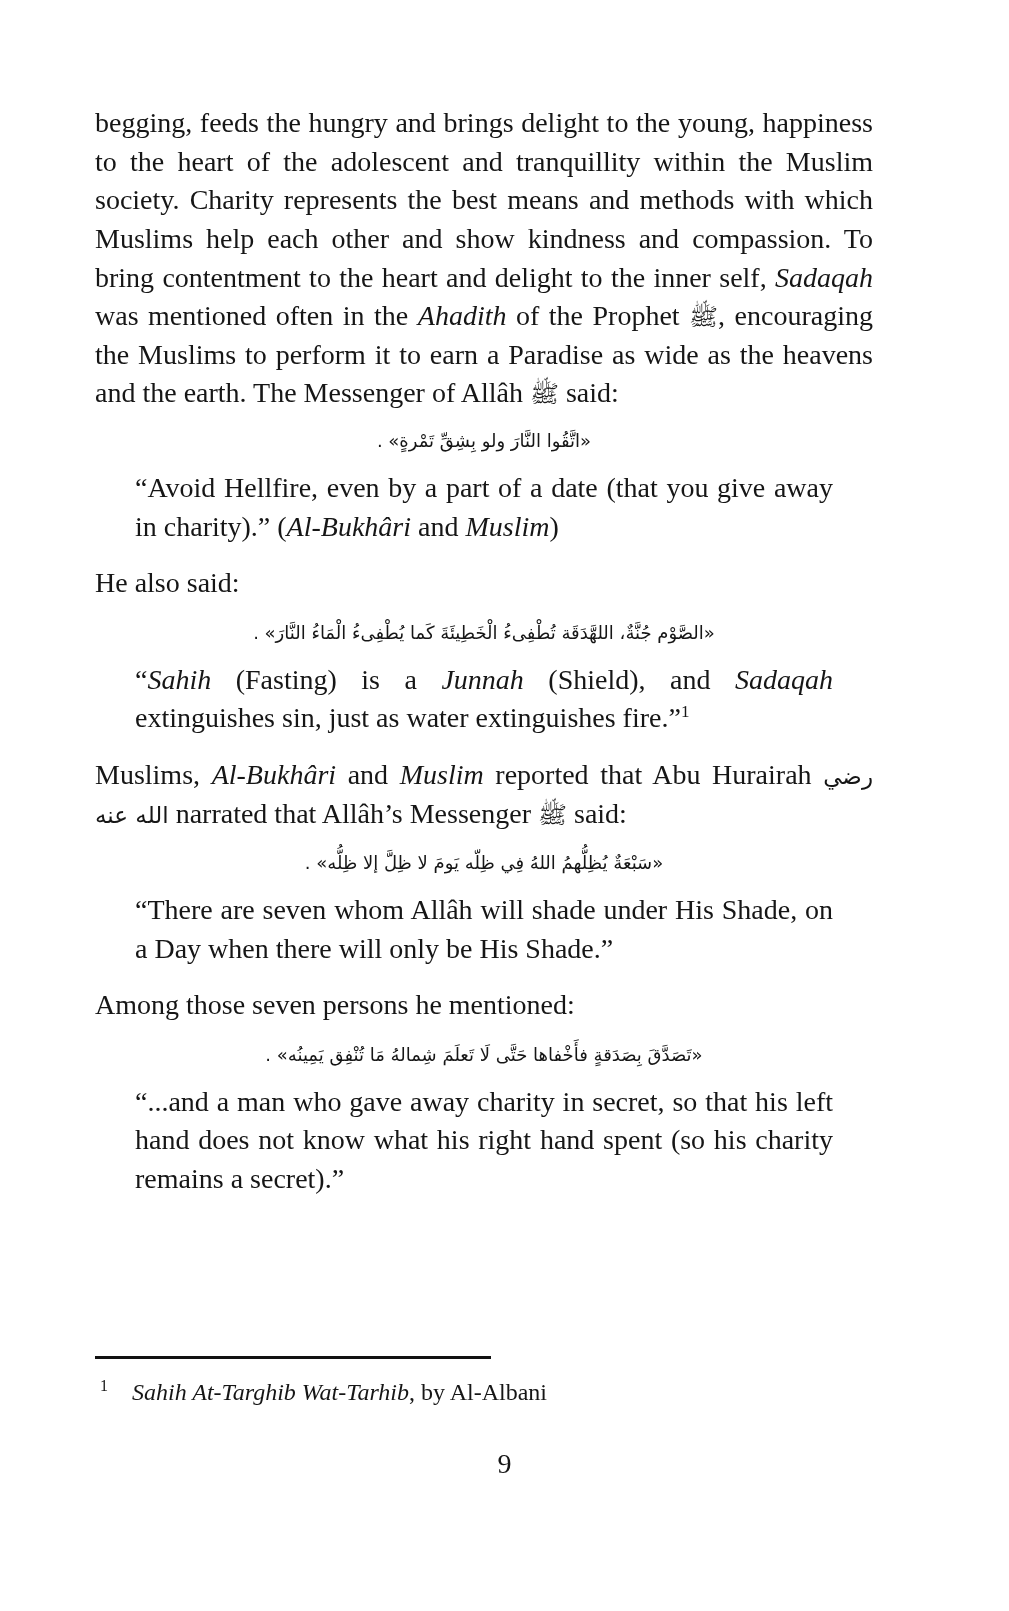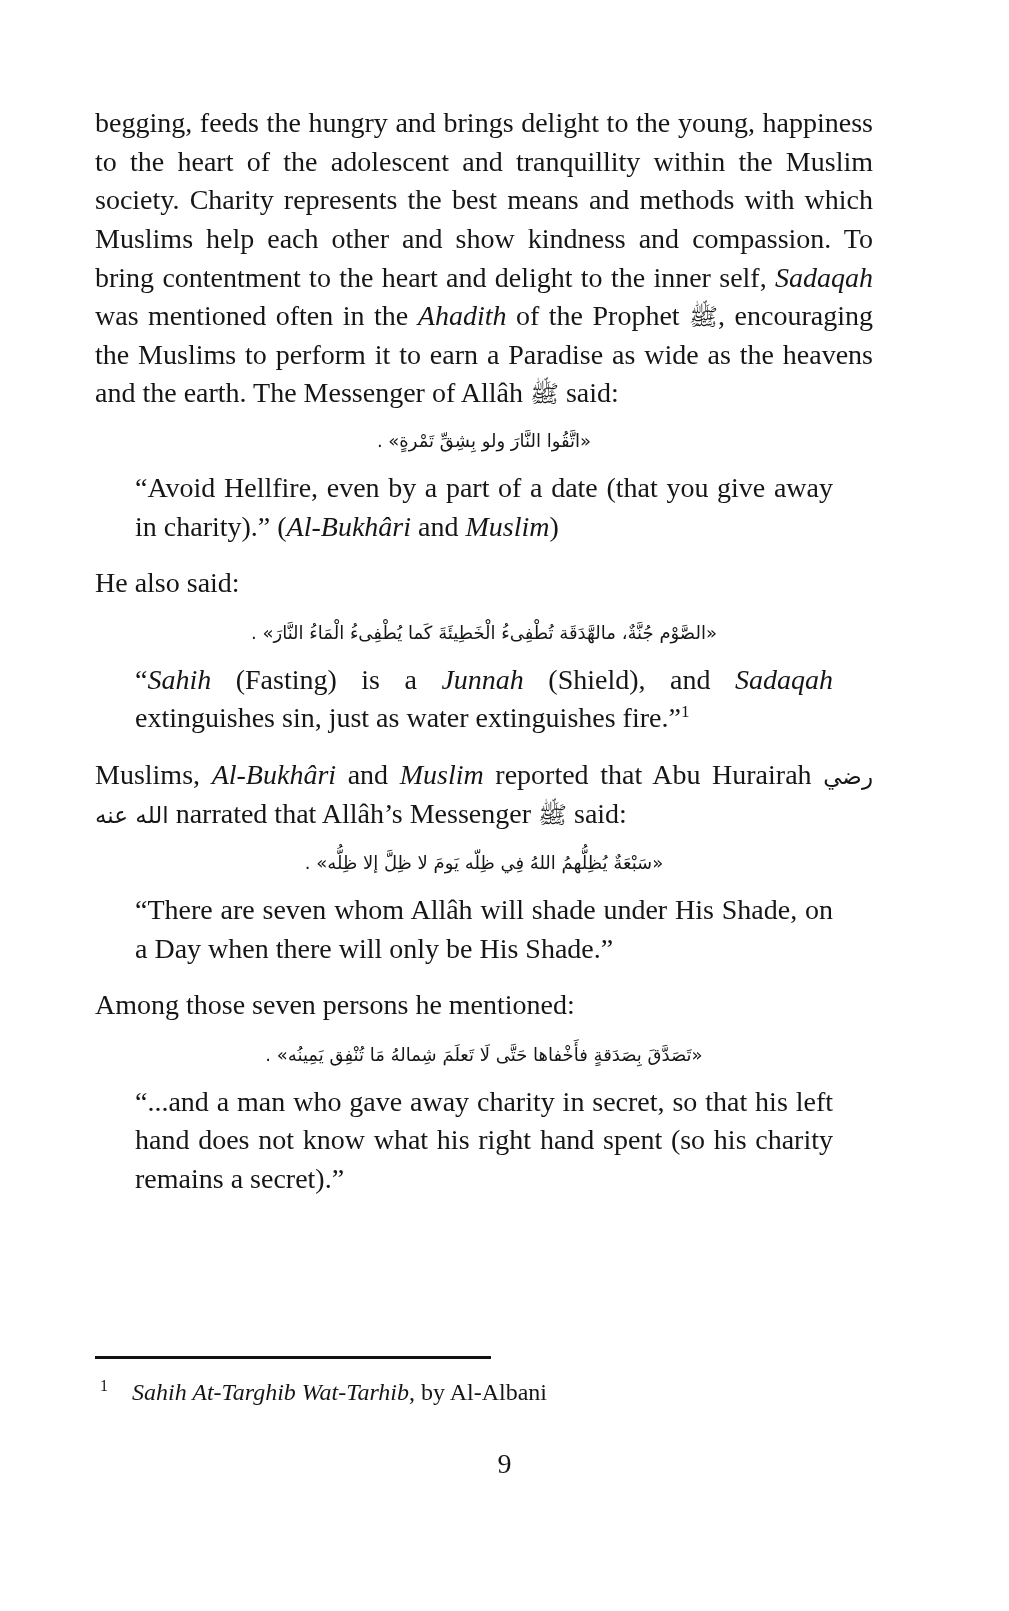--- a/index.html
+++ b/index.html
@@ -96,21 +96,21 @@
   <div class="content">
 
     <p class="body lead"><span>begging, feeds the hungry and brings delight to the young, happiness to the heart of the adolescent and tranquillity within the Muslim society. Charity represents the best means and methods with which Muslims help each other and show kindness and compassion. To bring contentment to the heart and delight to the inner self, </span><span class="it">Sadaqah</span><span> was mentioned often in the </span><span class="it">Ahadith</span><span> of the Prophet </span><span class="saw">ﷺ</span><span>, encouraging the Muslims to perform it to earn a Paradise as wide as the heavens and the earth. The Messenger of Allâh </span><span class="saw">ﷺ</span><span> said:</span></p>
 
     <p class="arabic" dir="rtl">«اتَّقُوا النَّارَ ولو بِشِقِّ تَمْرةٍ» .</p>
 
     <div class="quote"><span>“Avoid Hellfire, even by a part of a date (that you give away in charity).” (</span><span class="it">Al-Bukhâri</span><span> and </span><span class="it">Muslim</span><span>)</span></div>
 
     <p class="body">He also said:</p>
 
-    <p class="arabic" dir="rtl">«الصَّوْم جُنَّةٌ، مالهَّدَقَة تُطْفِىءُ الْخَطِيئَةَ كَما يُطْفِىءُ الْمَاءُ النَّارَ» .</p>
+    <p class="arabic" dir="rtl">«الصَّوْم جُنَّةٌ، اللهَّدَقَة تُطْفِىءُ الْخَطِيئَةَ كَما يُطْفِىءُ الْمَاءُ النَّارَ» .</p>
 
     <div class="quote"><span>“</span><span class="it">Sahih</span><span> (Fasting) is a </span><span class="it">Junnah</span><span> (Shield), and </span><span class="it">Sadaqah</span><span> extinguishes sin, just as water extinguishes fire.”</span><sup class="fn">1</sup></div>
 
     <p class="body"><span>Muslims, </span><span class="it">Al-Bukhâri</span><span> and </span><span class="it">Muslim</span><span> reported that Abu Hurairah </span><span class="ar-inline" dir="rtl">رضي الله عنه</span><span> narrated that Allâh’s Messenger </span><span class="saw">ﷺ</span><span> said:</span></p>
 
     <p class="arabic" dir="rtl">«سَبْعَةٌ يُظِلُّهمُ اللهُ فِي ظِلّه يَومَ لا ظِلَّ إلا ظِلُّه» .</p>
 
     <div class="quote">“There are seven whom Allâh will shade under His Shade, on a Day when there will only be His Shade.”</div>
 
     <p class="body">Among those seven persons he mentioned:</p>

